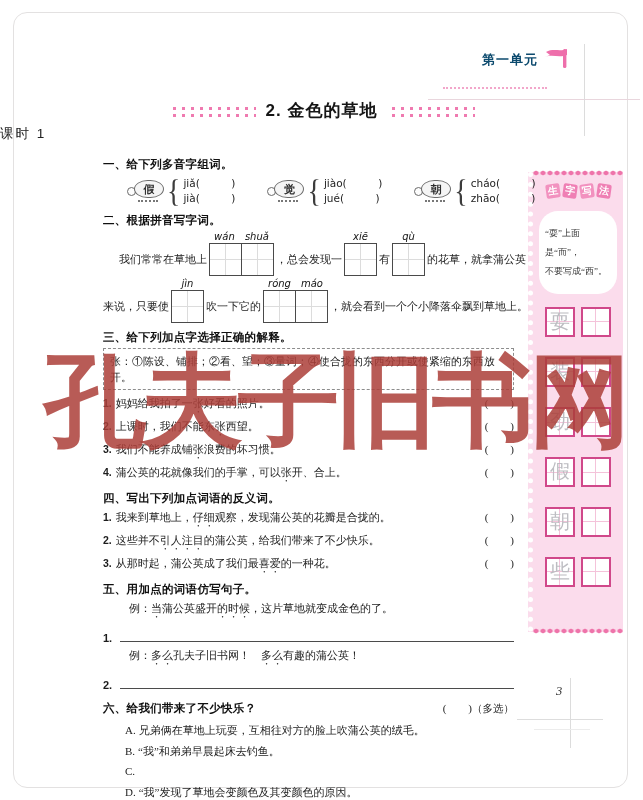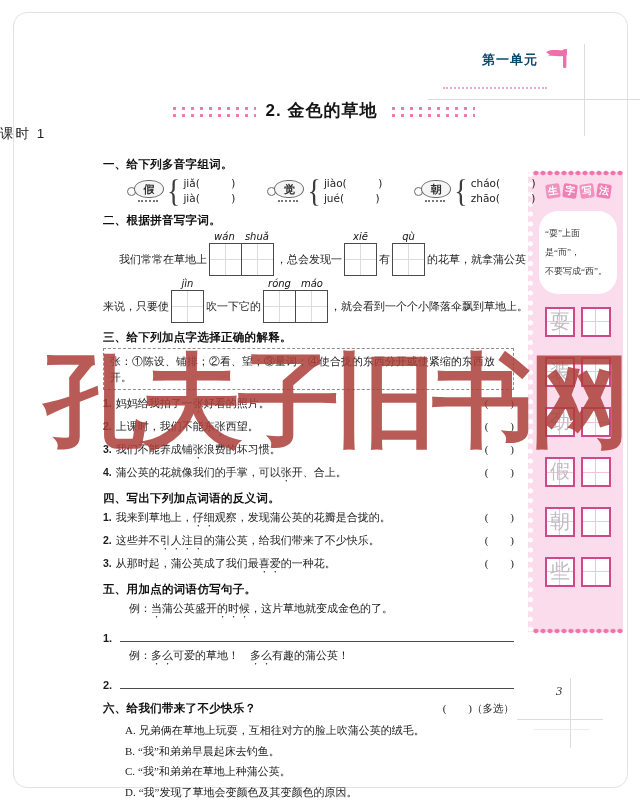--- a/index.html
+++ b/index.html
@@ -276,21 +276,21 @@
 
   <h3 class="sec">五、用加点的词语仿写句子。</h3>
   <div class="example">
     <span>例：</span><span class="du">当</span><span>蒲公英盛开</span><span class="du">的时候</span><span>，这片草地就变成金色的了。</span>
   </div>
   <div class="blank-line">
     <span class="q-no">1.</span>
     <span class="rule"></span>
   </div>
   <div class="example">
-    <span>例：</span><span class="du">多么</span><span>可爱的草地！　</span><span class="du">多么</span><span>有趣的蒲公英！</span>
+    <span>例：</span><span class="du">多么</span><span>孔夫子旧书网！　</span><span class="du">多么</span><span>有趣的蒲公英！</span>
   </div>
   <div class="blank-line">
     <span class="q-no">2.</span>
     <span class="rule"></span>
   </div>
 
   <div class="sec-row">
     <h3 class="sec" style="margin:7px 0 2px">六、给我们带来了不少快乐？</h3>
     <span class="spacer"></span>
     <span class="q-ans">(　　)</span>
@@ -299,21 +299,20 @@
   <div class="opt">
     <span class="opt-label">A.</span>
     <span>兄弟俩在草地上玩耍，互相往对方的脸上吹蒲公英的绒毛。</span>
   </div>
   <div class="opt">
     <span class="opt-label">B.</span>
     <span>“我”和弟弟早晨起床去钓鱼。</span>
   </div>
   <div class="opt">
     <span class="opt-label">C.</span>
-    <span>“我”和弟弟在草地上种蒲公英。</span>
   </div>
   <div class="opt">
     <span class="opt-label">D.</span>
     <span>“我”发现了草地会变颜色及其变颜色的原因。</span>
   </div>
 
 </div>
 
 <div class="sidebar">
   <div class="sb-trim top"></div>

